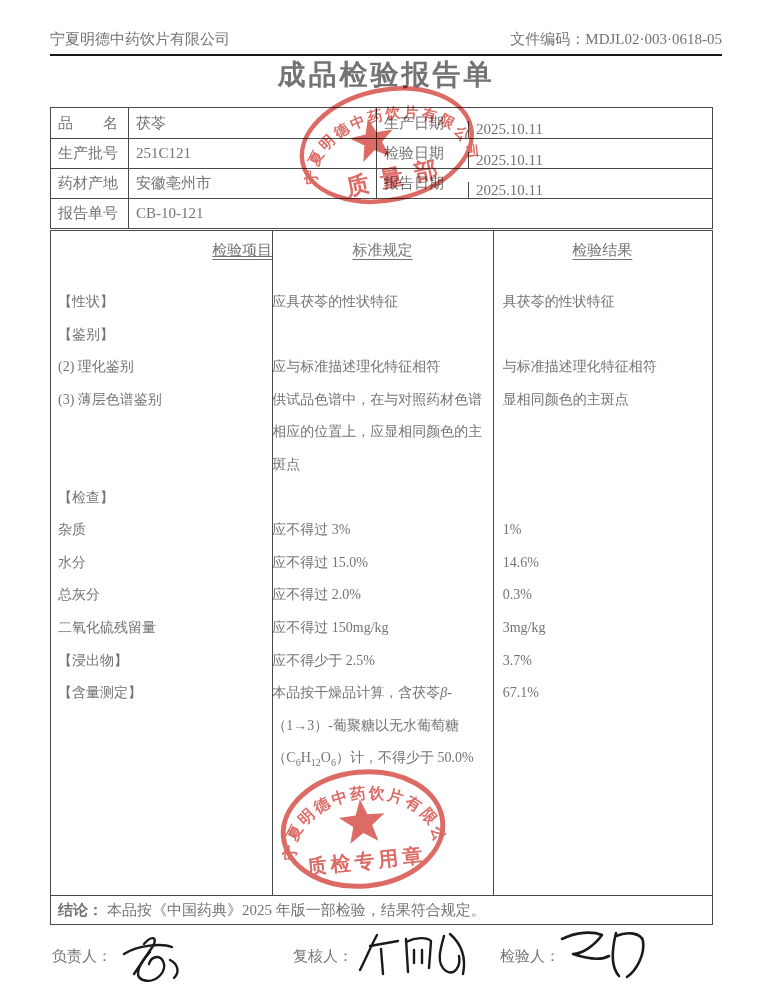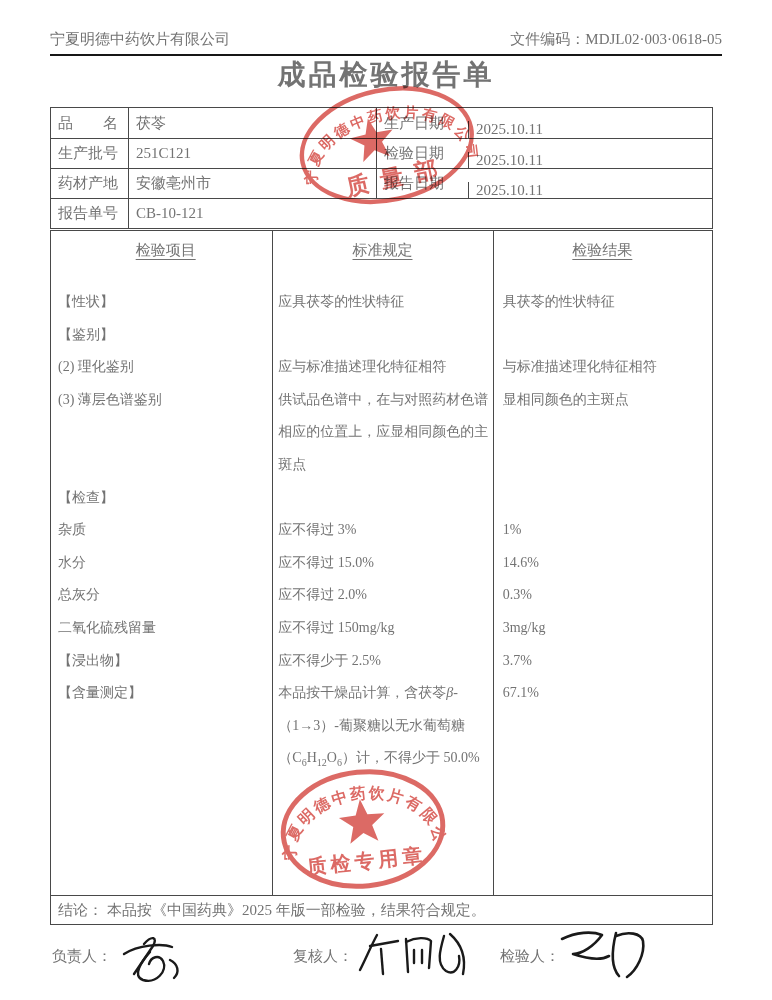--- a/index.html
+++ b/index.html
@@ -21,35 +21,35 @@
   .l2{width:92px;border-left:1.5px solid #494949;}
   .v2{flex:1;border-left:1.5px solid #494949;margin-top:13px;}
   .v-full{flex:1;border-left:1.5px solid #494949;}
   
   .main-wrap{position:absolute;left:50px;top:230px;width:663px;border:1.5px solid #494949;box-sizing:border-box;}
   .mt-area{position:relative;height:664px;overflow:hidden;}
   .divider{position:absolute;top:0;bottom:0;width:1.5px;background:#494949;}
   .d1{left:220.5px;} .d2{left:441.5px;}
   .mt-header{display:flex;padding-top:10px;height:55px;box-sizing:border-box;font-size:15px;}
   .mh{box-sizing:border-box;text-align:center;}
-  .mh1{width:222px;text-align:center;padding-left:8px;}
+  .mh1{width:222px;text-align:right;padding-left:8px;text-decoration:underline;}
   .mh2{width:221px;} .mh3{width:220px;}
   .mh span{text-decoration:underline;text-underline-offset:4px;}
   .mt-row{display:flex;font-size:14px;line-height:32.6px;}
   .mt-cell{box-sizing:border-box;}
   .cc1{width:222px;padding-left:7px;}
-  .cc2{width:221px;padding-left:6px;}
+  .cc2{width:221px;padding-left:0;}
   .cc3{width:220px;padding-left:10px;}
   .ln{white-space:nowrap;}
   .ln sub{font-size:10px;}
   .ital{font-style:italic;}
   
   .conclusion{display:flex;align-items:center;height:29px;border-top:1.5px solid #494949;
               font-size:15px;padding-left:7px;box-sizing:border-box;white-space:nowrap;}
-  .conclusion .b{font-weight:normal;margin-right:4px;}
+  .conclusion .b{font-weight:bold;margin-right:4px;}
   
   .signatures{position:absolute;left:50px;top:930px;width:663px;height:65px;font-size:15px;}
   .sig-label{position:absolute;top:17px;white-space:nowrap;}
   .sl1{left:2px;} .sl2{left:243px;} .sl3{left:450px;}
   .sig-svg{position:absolute;}
   .sg1{left:60px;top:0px;} .sg2{left:300px;top:-4px;} .sg3{left:502px;top:-6px;}
   
   .stamp{position:absolute;mix-blend-mode:multiply;opacity:0.85;pointer-events:none;}
   .stamp-top{left:292px;top:82px;}
   .stamp-bottom{left:277px;top:765px;}

